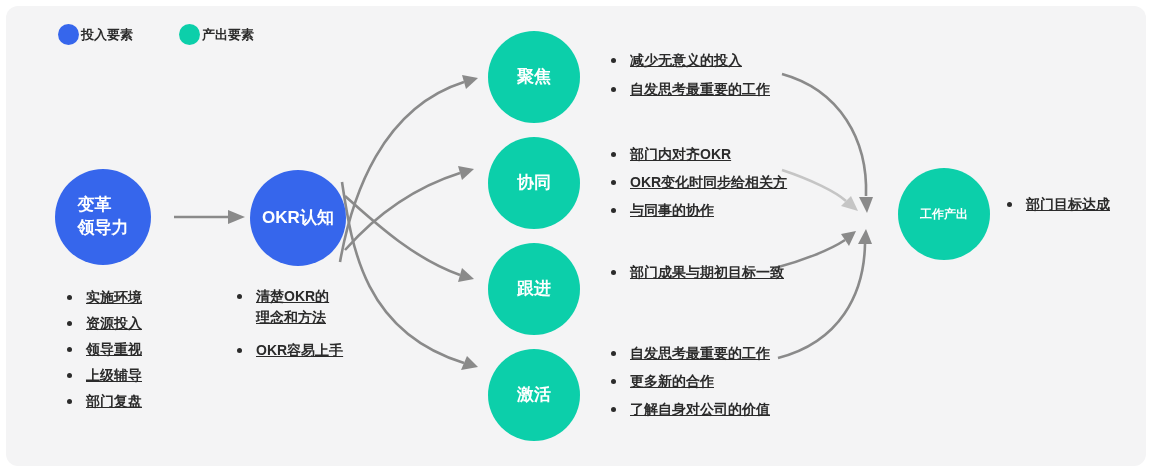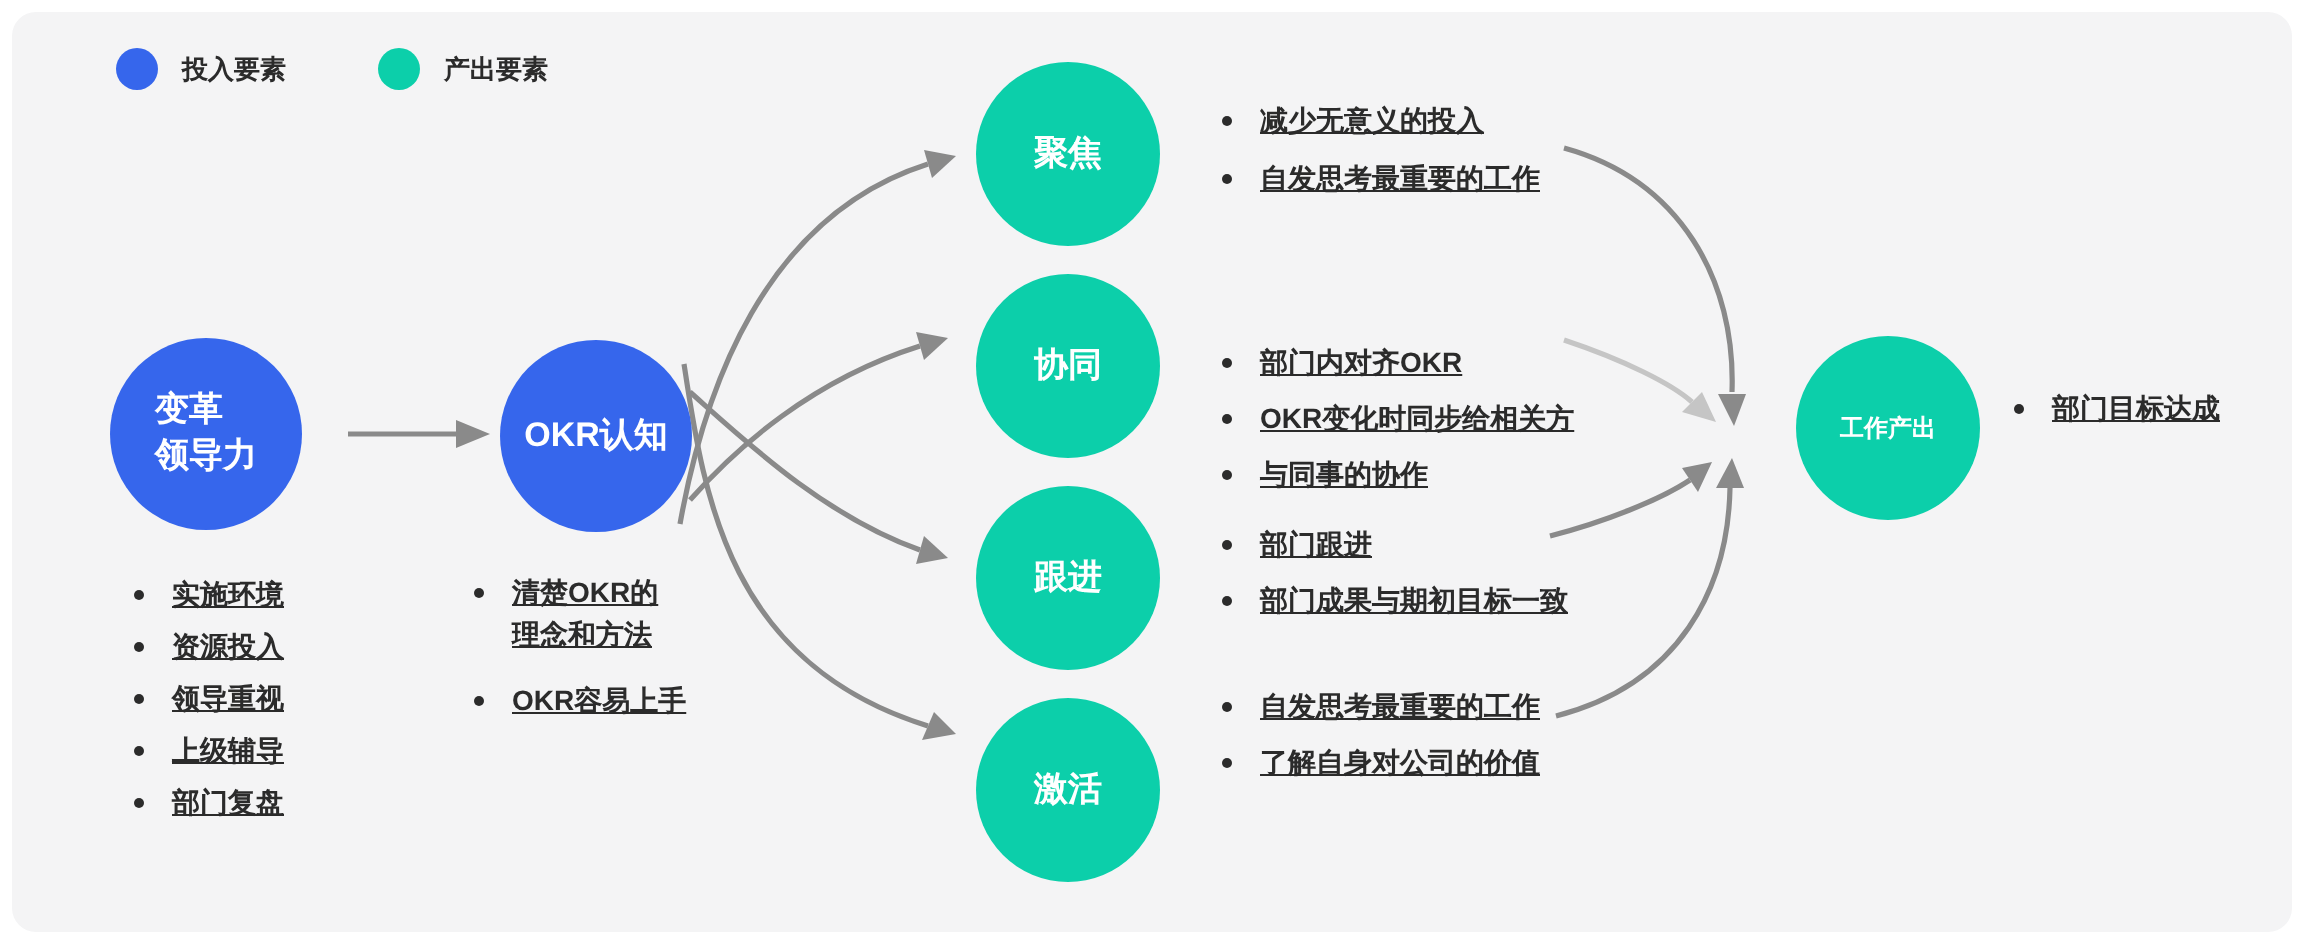--- a/index.html
+++ b/index.html
@@ -11,21 +11,21 @@
   .panel{
     position:absolute;left:6px;top:6px;right:6px;bottom:6px;
     background:var(--panel-bg,#f4f4f5);border-radius:12px;
   }
   .arrows{position:absolute;left:0;top:0;width:1152px;height:472px;pointer-events:none;}
   .arr{fill:none;stroke:var(--arrow,#8a8a8a);stroke-width:2.6px;}
   .arr-light{fill:none;stroke:var(--arrow-light,#c5c5c5);stroke-width:2.6px;}
   .head{fill:var(--arrow,#8a8a8a);}
   .head-light{fill:var(--arrow-light,#c5c5c5);}
   .legend{position:absolute;left:58px;top:24px;display:flex;gap:46px;align-items:center;}
-  .legend-item{display:flex;align-items:center;gap:12px;}
+  .legend-item{display:flex;align-items:center;gap:2px;}
   .dot{width:21px;height:21px;border-radius:50%;display:inline-block;}
   .dot.input{background:var(--input,#3666ec);}
   .dot.output{background:var(--output,#0ccfaa);}
   .legend-label{font-size:13px;font-weight:bold;}
   .node{
     position:absolute;border-radius:50%;display:flex;align-items:center;justify-content:center;
     text-align:left;color:#ffffff;font-weight:bold;
   }
   .node.input{background:var(--input,#3666ec);}
   .node.output{background:var(--output,#0ccfaa);}
@@ -131,32 +131,32 @@
     <li>领导重视</li>
     <li>上级辅导</li>
     <li>部门复盘</li>
   </ul>
 
   <ul class="bullets" style="left:606px;top:46px;--lh:29px;">
     <li>减少无意义的投入</li>
     <li>自发思考最重要的工作</li>
   </ul>
 
-  <ul class="bullets" style="left:606px;top:140px;margin-top:27px;">
+  <ul class="bullets" style="left:606px;top:140px;">
     <li>部门内对齐OKR</li>
     <li>OKR变化时同步给相关方</li>
     <li>与同事的协作</li>
   </ul>
 
   <ul class="bullets" style="left:606px;top:258px;">
-    <li>部门跟进</li>
     <li>部门成果与期初目标一致</li>
   </ul>
 
   <ul class="bullets" style="left:606px;top:339px;">
     <li>自发思考最重要的工作</li>
+    <li>更多新的合作</li>
     <li>了解自身对公司的价值</li>
   </ul>
 
   <ul class="bullets list-output" style="left:1002px;top:191px;">
     <li>部门目标达成</li>
   </ul>
 </div>
 
 </body></html>

